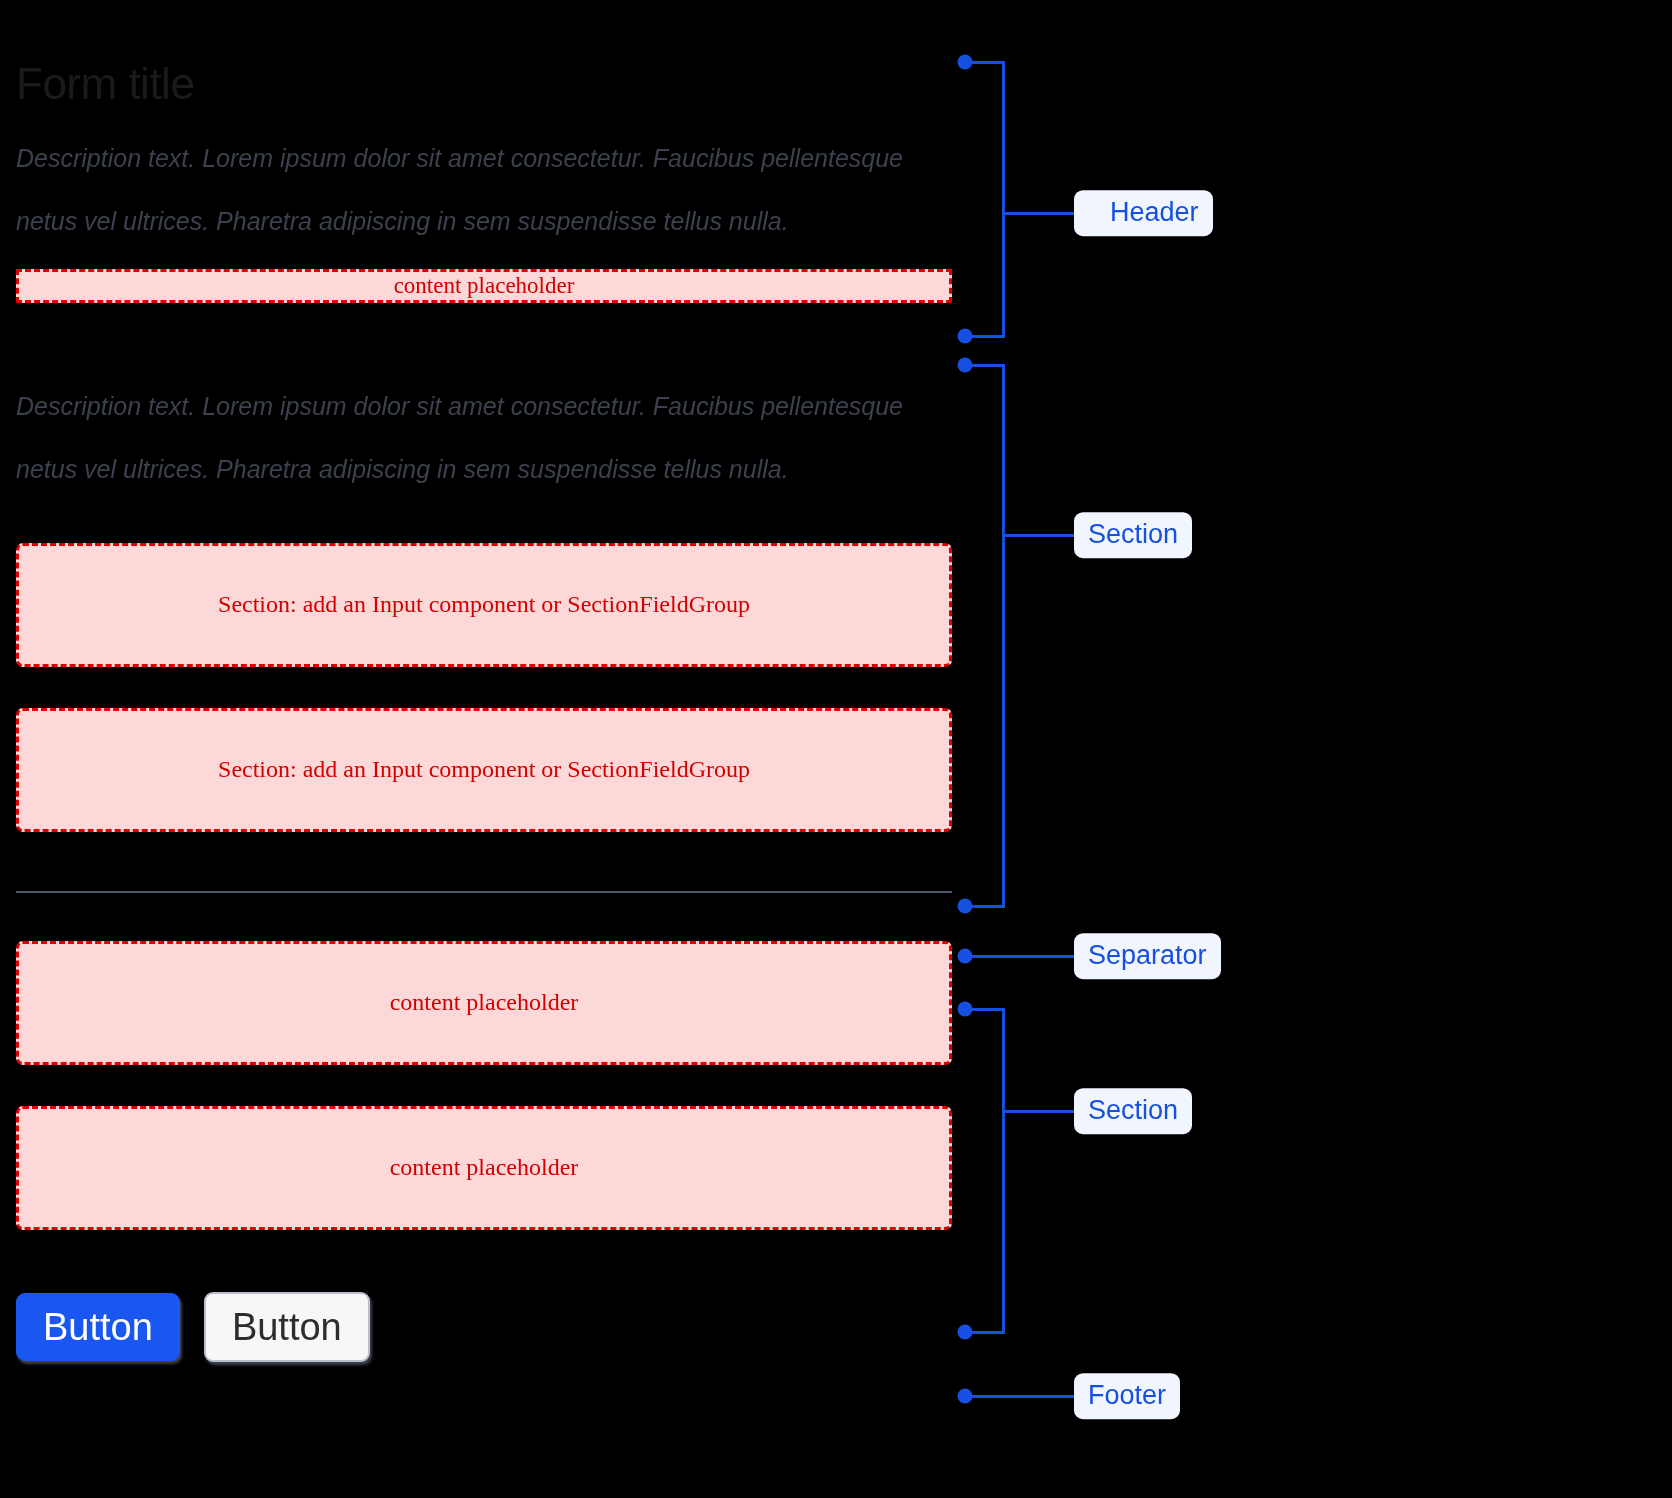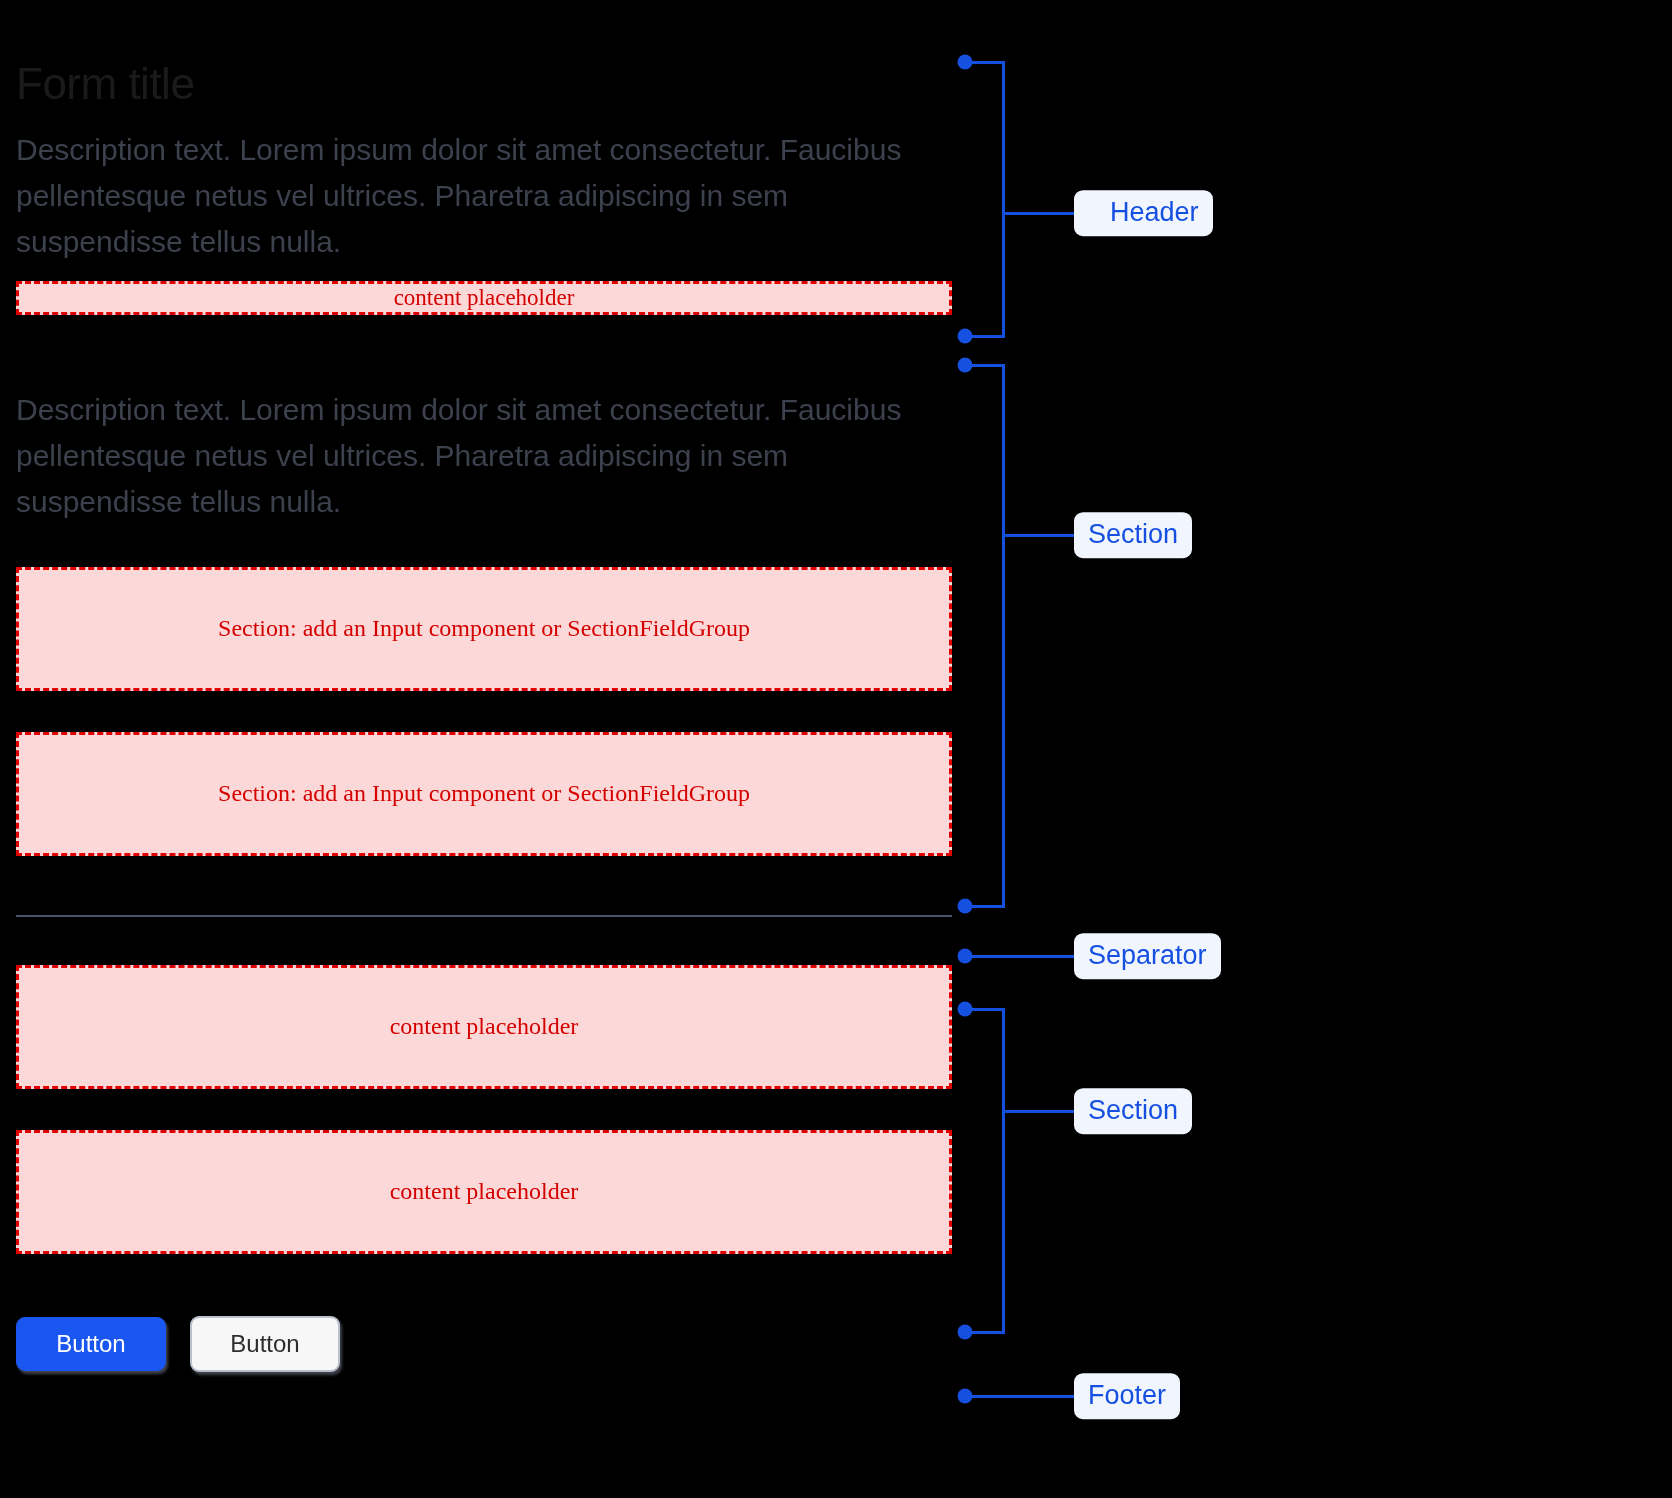--- a/index.html
+++ b/index.html
@@ -29,26 +29,27 @@
     font-size: 44px;
     font-weight: 400;
     color: #1a1a1a;
     line-height: 1.2;
     margin: 0;
     padding-top: 18px;
     letter-spacing: -0.5px;
   }
 
   .desc-text {
-    font-size: 30px;
-    line-height: 46px;
+    font-size: 25px;
+    line-height: 63px;
     color: #3c414d;
     margin: 0;
     padding-top: 16px;
     max-width: 900px;
+    font-style: italic;
   }
 
   .section-title {
     font-size: 32px;
     font-weight: 400;
     color: #1a1a1a;
     line-height: 1.2;
     margin: 0;
     letter-spacing: -0.3px;
   }
@@ -59,38 +60,38 @@
     background: #fdd8d8;
     border: 3px dashed #e00000;
     color: #d40000;
     font-family: Liberation Serif, serif;
     font-size: 24px;
     display: flex;
     align-items: center;
     justify-content: center;
   }
   .ph-short { height: 34px; font-size: 23px; }
-  .ph-tall  { height: 124px; }
+  .ph-tall  { height: 124px; border-radius: 7px; }
 
   .separator-line {
     height: 2px;
     background: #4a5568;
     width: 100%;
   }
 
   
   .footer-row {
     display: flex;
     align-items: center;
     gap: 24px;
   }
   .btn {
     box-sizing: border-box;
     font-family: "Liberation Sans", sans-serif;
-    font-size: 24px;
+    font-size: 38px;
     border-radius: 9px;
     padding: 14px 26px;
     cursor: pointer;
     line-height: 1;
     box-shadow: 2px 3px 3px rgba(120,120,140,0.55);
   }
   .btn-primary {
     background: #1a56f0;
     color: #ffffff;
     border: 1px solid #1a56f0;

